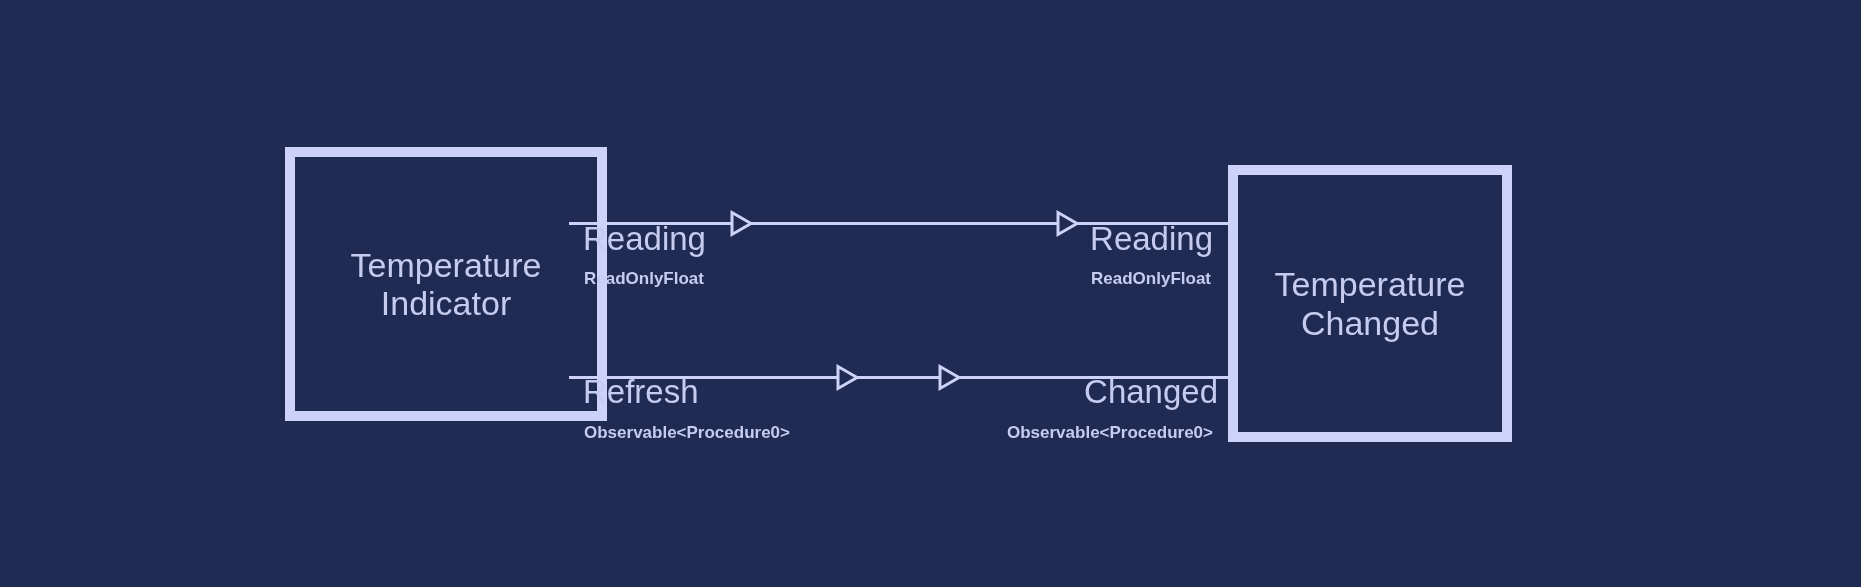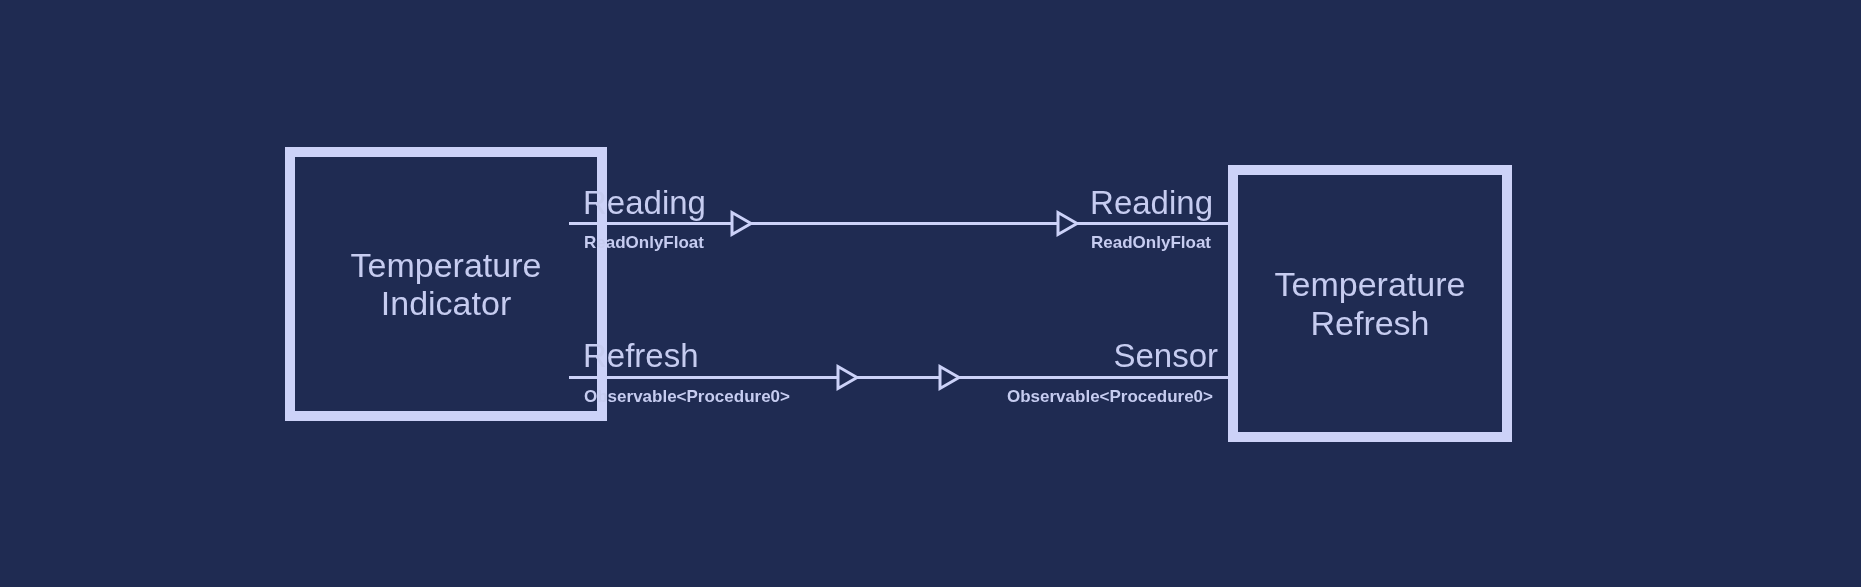--- a/index.html
+++ b/index.html
@@ -46,20 +46,21 @@
     pointer-events: none;
   }
   .wire { stroke: var(--accent); stroke-width: 3; fill: none; }
   .arrowhead { stroke: var(--accent); stroke-width: 3; fill: var(--bg); }
 
   .port-label {
     position: absolute;
     color: var(--text);
     white-space: nowrap;
     line-height: 1;
+    margin-top: 36px;
   }
   .port-name { font-size: 33px; font-weight: normal; }
   .port-type { font-size: 17px; font-weight: bold; }
 
   .align-left  { text-align: left; }
   .align-right { text-align: right; }
 
   
   .lbl-reading-src-name  { left: 583px; top: 186px; }
   .lbl-reading-src-type  { left: 584px; top: 234px; }
@@ -75,21 +76,21 @@
 </head>
 <body>
 
 <div class="canvas">
 
   <div class="node node-left">
     <div class="node-title">Temperature Indicator</div>
   </div>
 
   <div class="node node-right">
-    <div class="node-title">Temperature Refresh</div>
+    <div class="node-title">Temperature Changed</div>
   </div>
 
   <svg class="wires" width="1861" height="587" viewBox="0 0 1861 587" xmlns="http://www.w3.org/2000/svg">
 
     <line class="wire" x1="569" y1="223.5" x2="1230" y2="223.5"></line>
     <polygon class="arrowhead" points="732,212.5 732,234.5 751,223.5"></polygon>
     <polygon class="arrowhead" points="1058,212.5 1058,234.5 1077,223.5"></polygon>
 
     <line class="wire" x1="569" y1="377.5" x2="1230" y2="377.5"></line>
     <polygon class="arrowhead" points="838,366.5 838,388.5 857,377.5"></polygon>
@@ -98,16 +99,16 @@
 
   <div class="port-label port-name align-left lbl-reading-src-name">Reading</div>
   <div class="port-label port-type align-left lbl-reading-src-type">ReadOnlyFloat</div>
 
   <div class="port-label port-name align-right lbl-reading-dst-name">Reading</div>
   <div class="port-label port-type align-right lbl-reading-dst-type">ReadOnlyFloat</div>
 
   <div class="port-label port-name align-left lbl-refresh-name">Refresh</div>
   <div class="port-label port-type align-left lbl-refresh-type">Observable&lt;Procedure0&gt;</div>
 
-  <div class="port-label port-name align-right lbl-changed-name">Sensor</div>
+  <div class="port-label port-name align-right lbl-changed-name">Changed</div>
   <div class="port-label port-type align-right lbl-changed-type">Observable&lt;Procedure0&gt;</div>
 
 </div>
 
 </body></html>

